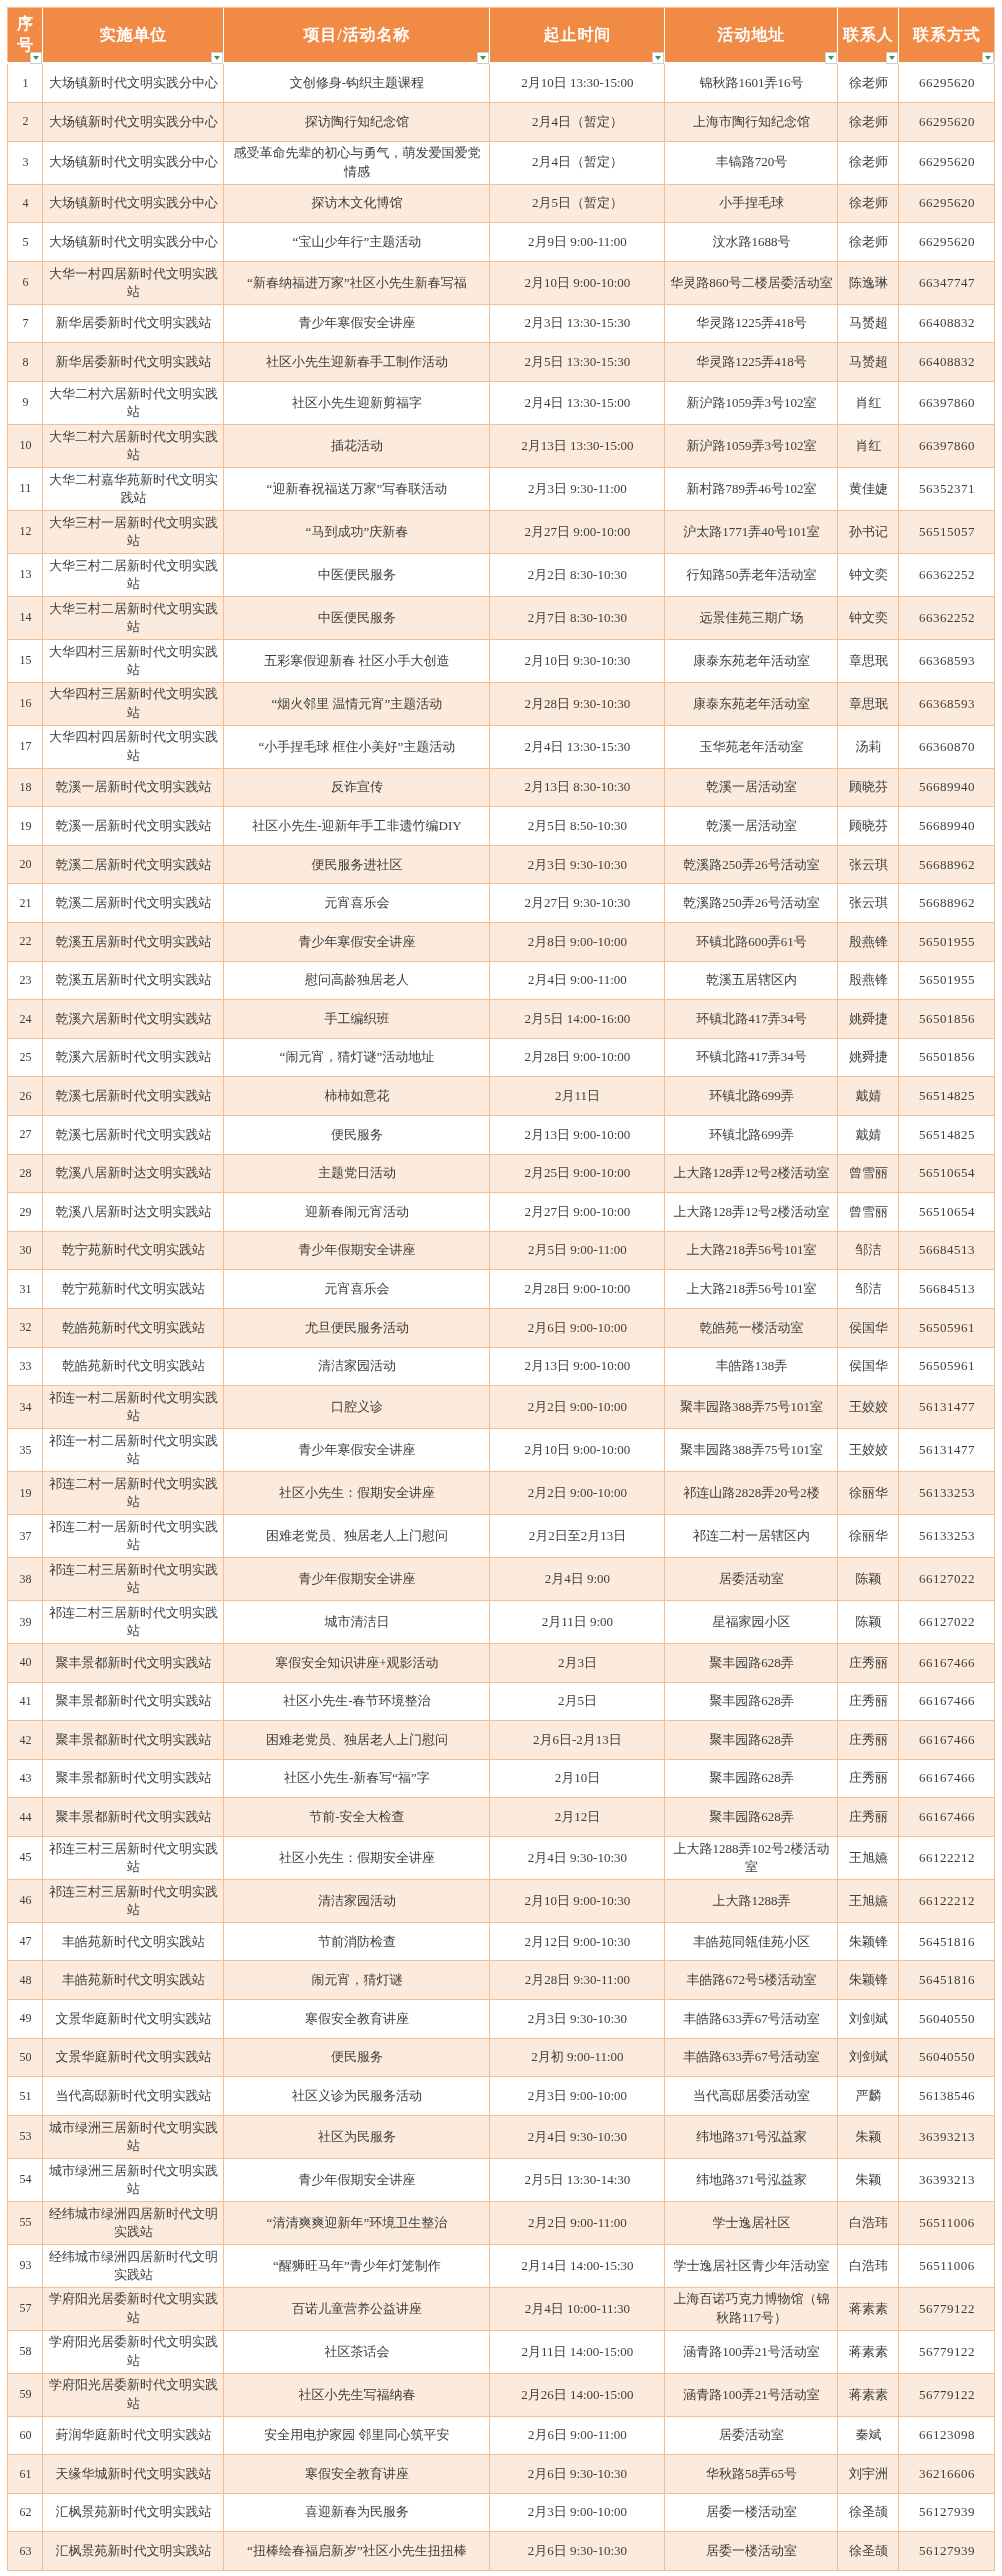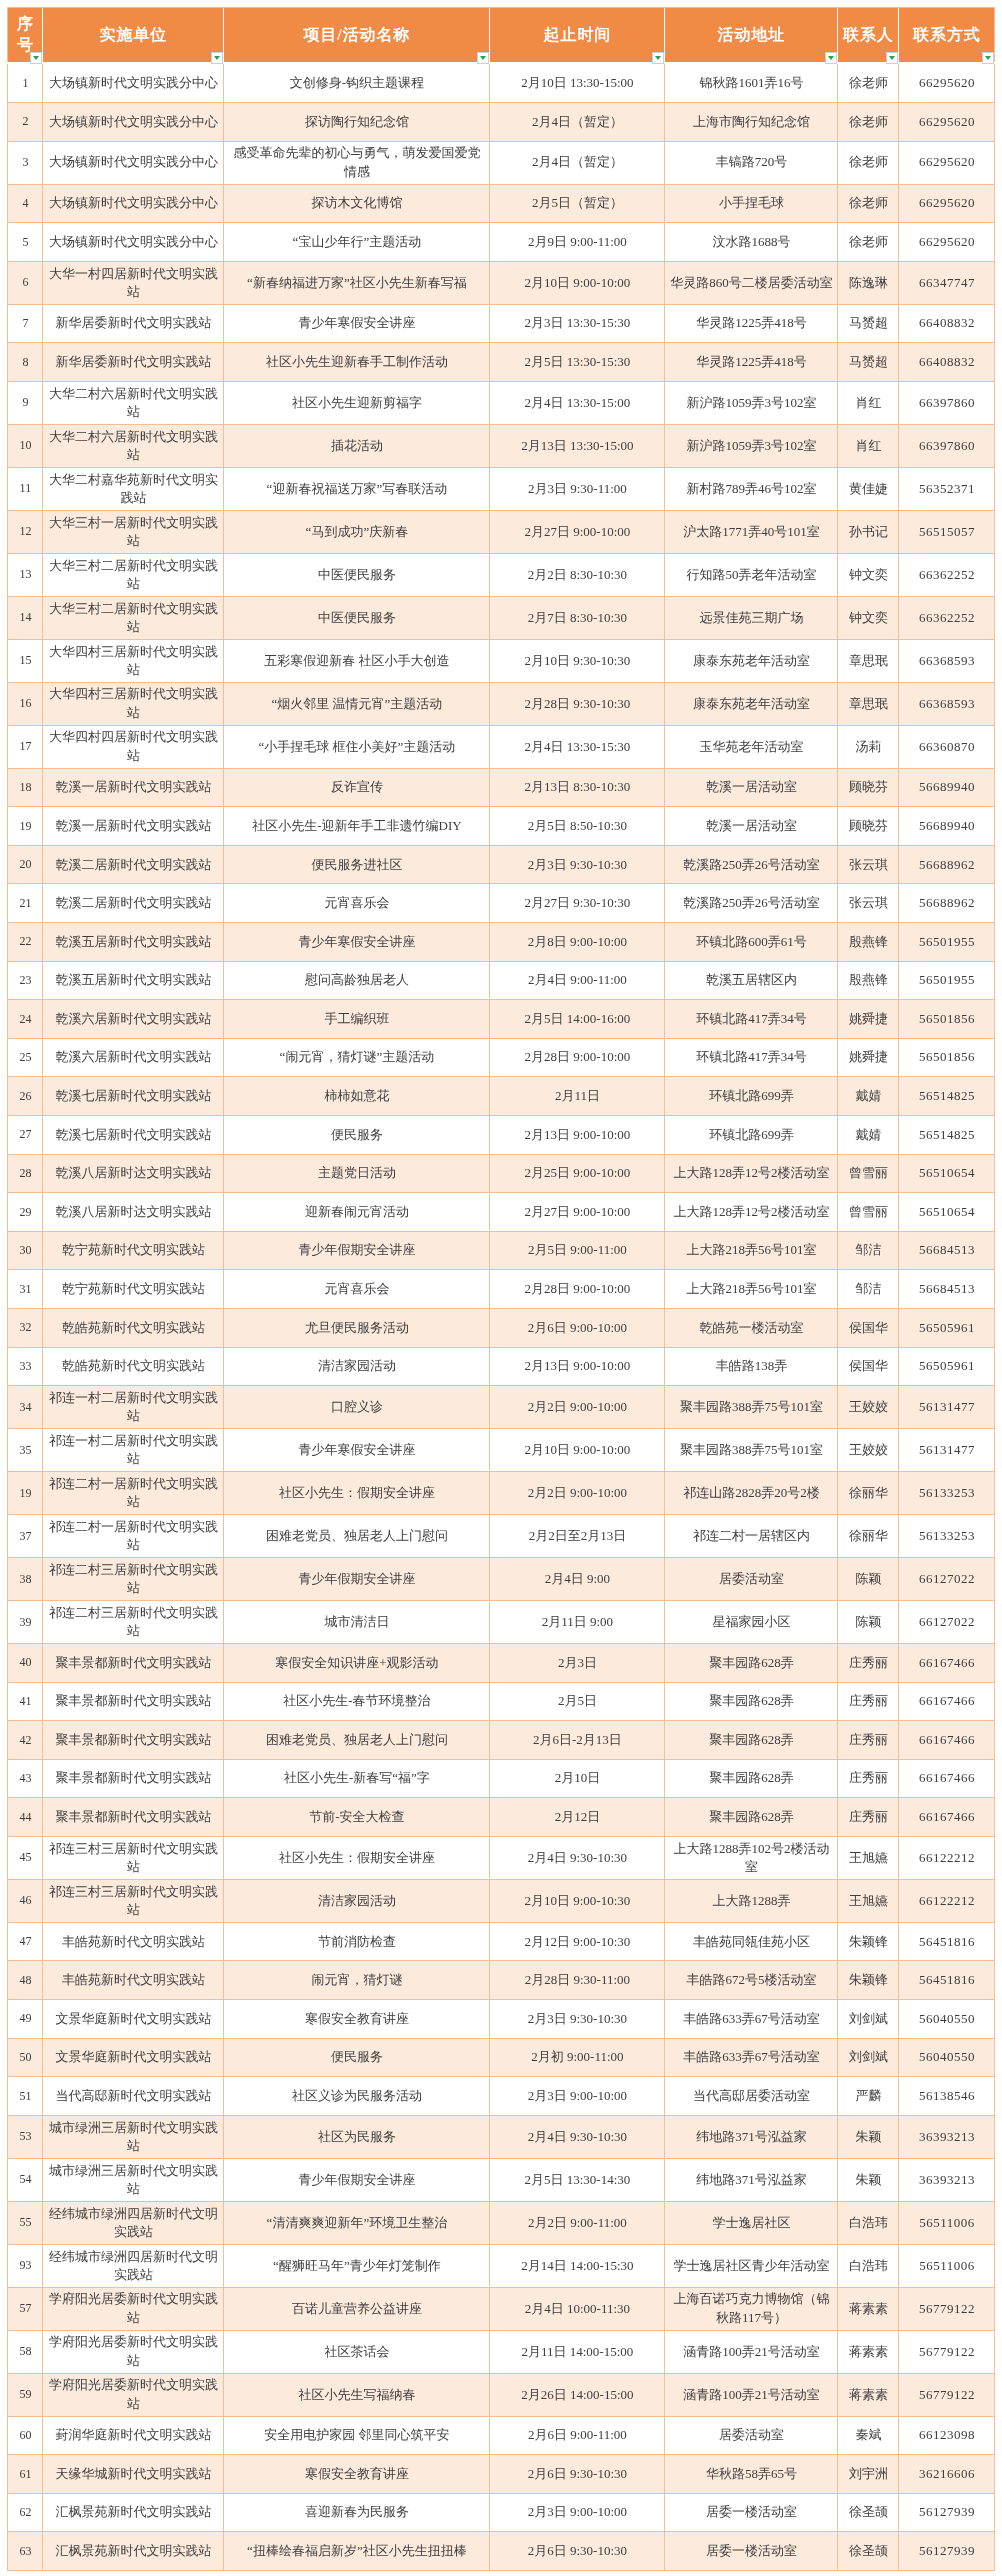--- a/index.html
+++ b/index.html
@@ -380,21 +380,21 @@
     <td class="cell-activity">手工编织班</td>
     <td class="cell-time">2月5日 14:00-16:00</td>
     <td class="cell-address">环镇北路417弄34号</td>
     <td class="cell-contact">姚舜捷</td>
     <td class="cell-phone">56501856</td>
   </tr>
 
   <tr>
     <td class="cell-no">25</td>
     <td class="cell-unit">乾溪六居新时代文明实践站</td>
-    <td class="cell-activity">“闹元宵，猜灯谜”主题活动</td>
+    <td class="cell-activity">“闹元宵，猜灯谜”活动地址</td>
     <td class="cell-time">2月28日 9:00-10:00</td>
     <td class="cell-address">环镇北路417弄34号</td>
     <td class="cell-contact">姚舜捷</td>
     <td class="cell-phone">56501856</td>
   </tr>
 
   <tr>
     <td class="cell-no">26</td>
     <td class="cell-unit">乾溪七居新时代文明实践站</td>
     <td class="cell-activity">柿柿如意花</td>

